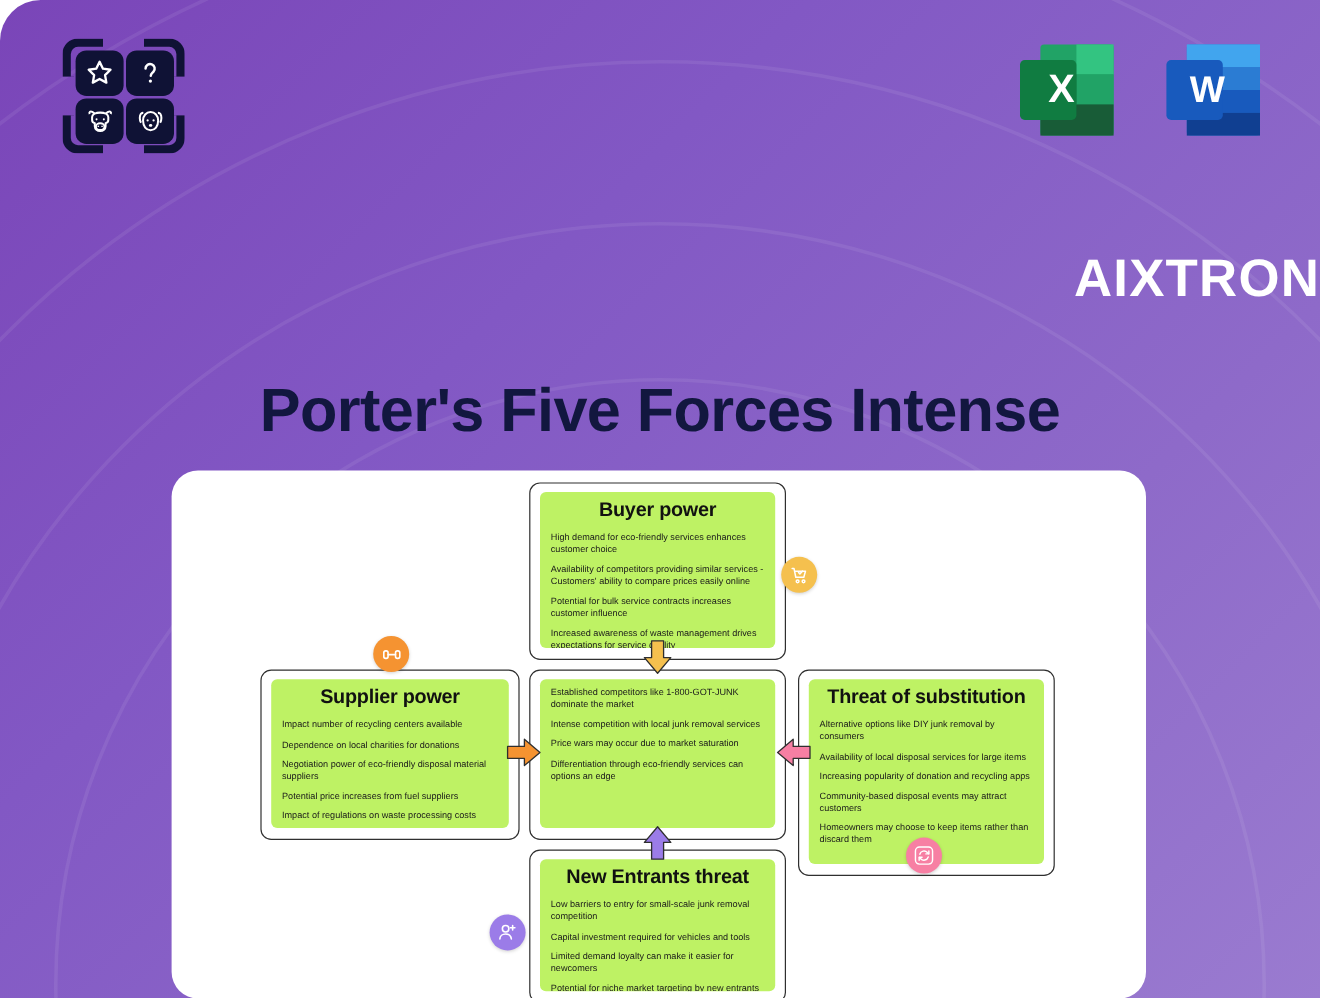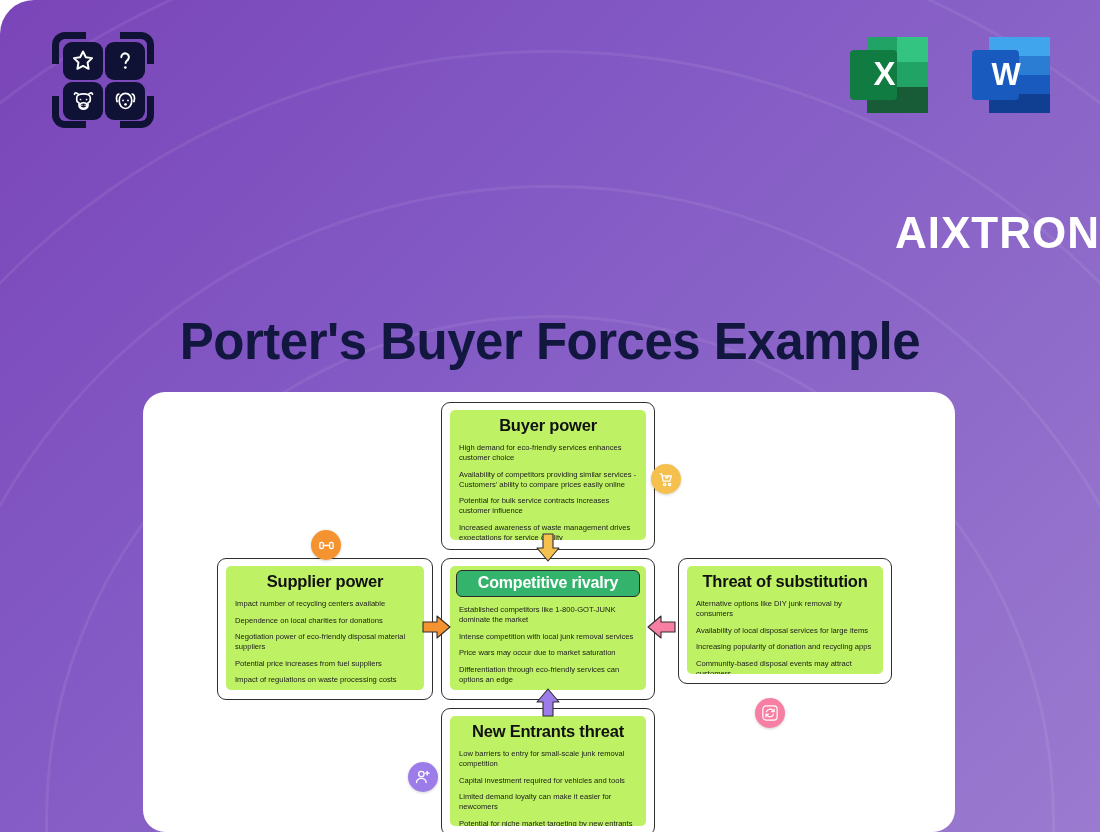--- a/index.html
+++ b/index.html
@@ -141,21 +141,21 @@
     font-size: 7.6px;
     line-height: 1.32;
     color: #1a1a1a;
     margin-bottom: 6.5px;
   }
 
   
   #box-buyer    { left: 298px; top: 10px;  width: 214px; height: 148px; }
   #box-supplier { left: 74px;  top: 166px; width: 216px; height: 142px; }
   #box-rivalry  { left: 298px; top: 166px; width: 214px; height: 142px; }
-  #box-substit  { left: 535px; top: 166px; width: 214px; height: 126px; }
+  #box-substit  { left: 522px; top: 166px; width: 214px; height: 172px; }
   #box-entrant  { left: 298px; top: 316px; width: 214px; height: 128px; }
 
   
   .arrow { position: absolute; }
   .arrow svg { display: block; }
 
   
   .badge {
     position: absolute;
     width: 30px; height: 30px;
@@ -236,21 +236,21 @@
           <rect x="25" y="28" width="61" height="19" fill="#2b7cd3"></rect>
           <rect x="25" y="47" width="61" height="19" fill="#185abd"></rect>
           <rect x="25" y="66" width="61" height="19" fill="#103f91"></rect>
           <rect x="8" y="22" width="47" height="50" rx="4" fill="#185abd"></rect>
           <text x="27.5" y="57" font-family="'Liberation Sans',sans-serif" font-size="31" font-weight="bold" fill="#ffffff">W</text>
         </svg>
       </div>
     </div>
 
     <div class="brand">AIXTRON</div>
-    <div class="main-title">Porter's Buyer Forces Example</div>
+    <div class="main-title">Porter's Five Forces Intense</div>
 
     <div class="card">
       <div class="diagram">
 
         <div class="fbox" id="box-buyer">
           <div class="fbox-inner">
             <div class="fbox-title">Buyer power</div>
             <ul>
               <li>High demand for eco-friendly services enhances customer choice</li>
               <li>Availability of competitors providing similar services  - Customers' ability to compare prices easily online</li>
@@ -268,21 +268,20 @@
               <li>Dependence on local charities for donations</li>
               <li>Negotiation power of eco-friendly disposal material suppliers</li>
               <li>Potential price increases from fuel suppliers</li>
               <li>Impact of regulations on waste processing costs</li>
             </ul>
           </div>
         </div>
 
         <div class="fbox" id="box-rivalry">
           <div class="fbox-inner">
-            <div class="fbox-title center-pill">Competitive rivalry</div>
             <ul>
               <li>Established competitors like 1-800-GOT-JUNK dominate the market</li>
               <li>Intense competition with local junk removal services</li>
               <li>Price wars may occur due to market saturation</li>
               <li>Differentiation through eco-friendly services can options an edge</li>
 
             </ul>
           </div>
         </div>
 

